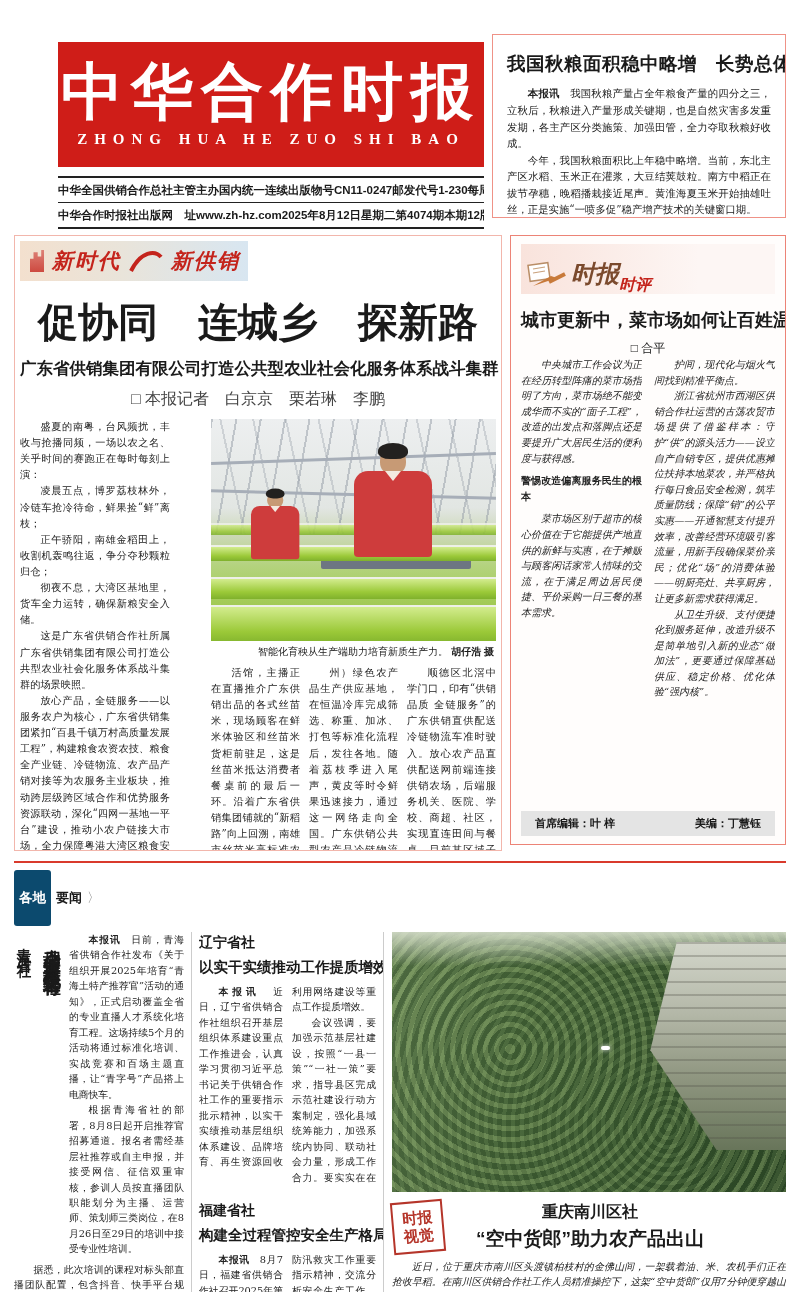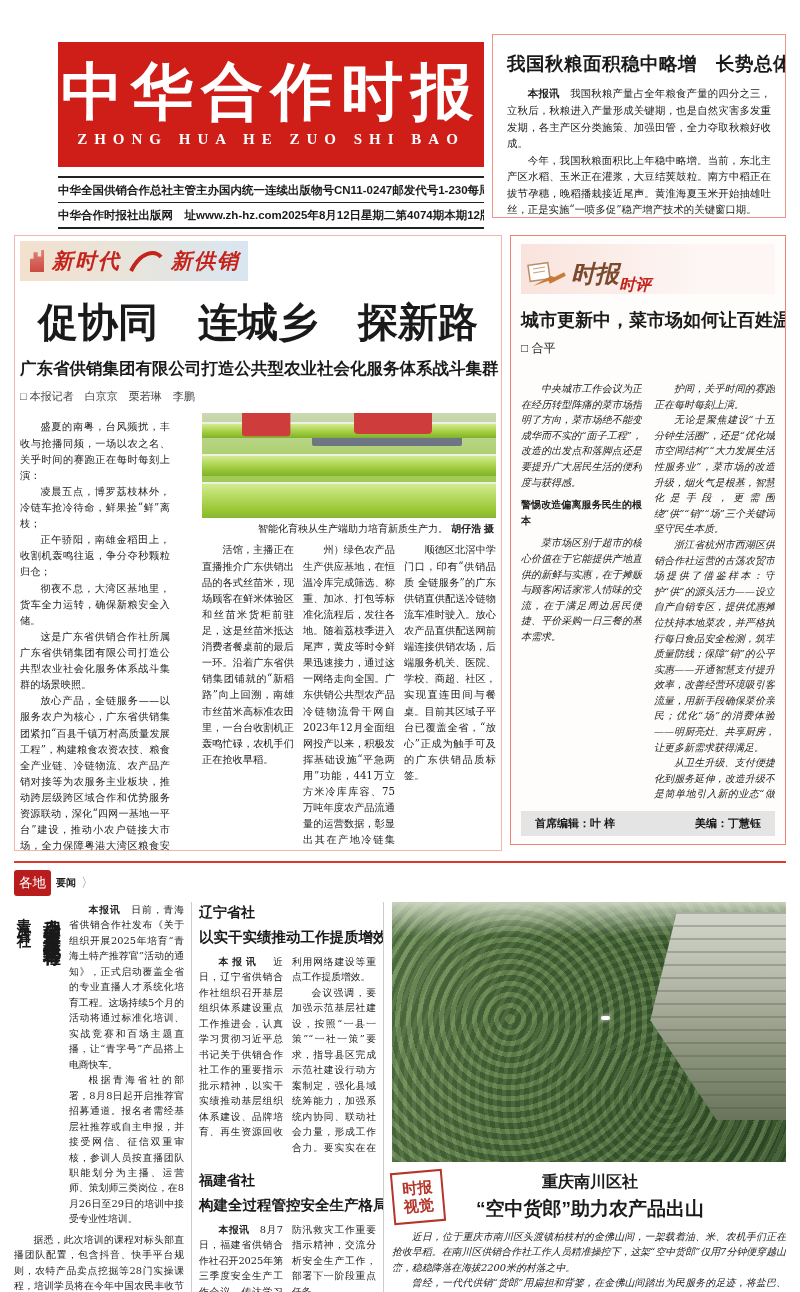--- a/index.html
+++ b/index.html
@@ -33,22 +33,22 @@
   .main-block { width:488px; border:1px solid #f2b6ac; padding:5px 5px 4px; height:616px; overflow:hidden; }
   .banner { width:228px; height:40px; background:linear-gradient(90deg,#f3e0ce 0%,#e9e4da 45%,#d8e6f1 100%);
             display:flex; align-items:center; padding-left:10px; gap:8px; overflow:hidden; }
   .city { width:14px; height:22px;
           background:linear-gradient(180deg,#d8695f,#c4241c); clip-path:polygon(0 40%,25% 40%,25% 10%,55% 10%,55% 30%,80% 30%,80% 0,100% 0,100% 100%,0 100%); opacity:.8; }
   .banner-word { color:#c4241c; font-weight:900; font-style:italic; font-size:21px;
                  font-family:"DejaVu Serif", serif; letter-spacing:2px; white-space:nowrap; }
   .headline { text-align:center; font-size:40px; font-weight:900; letter-spacing:0;
               margin:14px 0 8px; white-space:nowrap; }
   .subhead { text-align:center; font-size:16.5px; font-weight:bold; margin-bottom:9px; white-space:nowrap; }
-  .byline { text-align:left; font-size:11px; color:#444; margin-bottom:9px; }
-  .main-content { display:flex; height:464px; overflow:hidden;align-items:center; }
+  .byline { text-align:center; font-size:16px; color:#444; margin-bottom:9px; }
+  .main-content { display:flex; gap:9px; height:464px; overflow:hidden; }
   .mc-left { width:150px; overflow:hidden; }
   .mc-left p, .ucol p { font-size:10.2px; }
   .mc-right { flex:1; display:flex; flex-direction:column; overflow:hidden;margin-left:32px; }
   .caption-row { text-align:right; font-size:10px; margin:4px 2px 6px; font-family:"DejaVu Serif", serif; }
   .caption-row b { font-family:"Liberation Sans", sans-serif; }
   .under-cols { display:flex; gap:9px; flex:1; overflow:hidden; }
   .ucol { flex:1; overflow:hidden; }
 
   
   .photo { position:relative; height:222px; overflow:hidden;
@@ -72,36 +72,36 @@
   
   .commentary { flex:1; border:1px solid #ec8376; background:#fffdfc; height:610px;
                 display:flex; flex-direction:column; overflow:hidden; padding:8px 10px 8px; }
   .tlogo-row { display:flex; align-items:flex-end; gap:4px; height:50px;
                background:linear-gradient(90deg,#f9e3dc, #fdf6f4 70%); padding:4px 6px; }
   .tlogo1 { font-size:24px; font-weight:900; font-style:italic; color:#7b4a2d;
             font-family:"DejaVu Serif", serif; }
   .tlogo2 { font-size:16px; font-weight:900; font-style:italic; color:#c4241c;
             font-family:"DejaVu Serif", serif; margin-left:-4px; transform:translateY(6px); }
   .c-title { text-align:center; font-weight:900; font-size:18px; margin:14px 0 8px; white-space:nowrap; }
-  .c-byline { text-align:left; font-size:12px; margin-bottom:24px; }
+  .c-byline { text-align:center; font-size:12px; margin-bottom:0; }
   .c-cols { display:flex; gap:12px; flex:1; overflow:hidden; }
   .c-col { flex:1; overflow:hidden; }
   .c-col p { font-family:"DejaVu Serif", serif; font-style:italic; font-size:10px;
              line-height:1.56; text-align:justify; text-indent:2em; color:#222; }
   .c-sub { font-style:normal !important; font-weight:bold; text-align:center; text-indent:0 !important;
            font-family:"Liberation Sans", sans-serif !important; font-size:12px; margin:7px 0; }
   .c-footer { margin-top:8px; background:#e4e4e4; padding:5px 14px; display:flex;
               justify-content:space-between; font-size:11px; font-weight:bold; }
 
   
   .redline { height:2px; background:#d93a2c; margin:10px 14px 7px; }
   .section-head { display:flex; align-items:center; gap:5px; margin:0 14px 6px; }
-  .badge { background:#b91c1c; color:#fff; font-weight:normal; font-size:13.5px;
-           padding:4px 5px; border-radius:3px; }
-  .sec-title { font-weight:900; font-size:10px; }
+  .badge { background:#0c4a6e; color:#fff; font-weight:bold; font-size:13.5px;
+           padding:19px 5px; border-radius:3px; }
+  .sec-title { font-weight:900; font-size:13px; }
   .sec-arrow { color:#888; font-size:13px; }
   .bottom-row { display:flex; margin:0 14px; height:428px; }
   .bq { width:178px; border-right:1px solid #ccc; padding-right:7px; display:flex; flex-direction:column; overflow:hidden; }
   .bq-top { display:flex; gap:7px; height:326px; overflow:hidden; }
   .v-label { writing-mode:vertical-rl; font-weight:bold; font-size:14.5px; letter-spacing:5px; padding-top:4px; }
   .v-head { writing-mode:vertical-rl; font-size:17.5px; font-weight:900; line-height:1.25;
             letter-spacing:2px; padding-top:2px; }
   .bq-body { flex:1; overflow:hidden; }
   .bq-body p, .bq-bottom p, .blk-body p { font-size:9.8px; }
   .bq-bottom { flex:1; overflow:hidden; margin-top:4px; }
@@ -261,22 +261,21 @@
     <div class="c-title">城市更新中，菜市场如何让百姓温暖如初？</div>
     <div class="c-byline">□ 合平</div>
     <div class="c-cols">
       <div class="c-col">
         <p>中央城市工作会议为正在经历转型阵痛的菜市场指明了方向，菜市场绝不能变成华而不实的“面子工程”，改造的出发点和落脚点还是要提升广大居民生活的便利度与获得感。</p>
         <p class="c-sub">警惕改造偏离服务民生的根本</p>
         <p>菜市场区别于超市的核心价值在于它能提供产地直供的新鲜与实惠，在于摊贩与顾客闲话家常人情味的交流，在于满足周边居民便捷、平价采购一日三餐的基本需求。</p>
 
       </div>
       <div class="c-col">
-        <p>护间，关乎时间的赛跑正在每时每刻上演。</p>
-        <p>无论是聚焦建设“十五分钟生活圈”，还是“优化城市空间结构”“大力发展生活性服务业”，菜市场的改造升级，烟火气是根基，智慧化是手段，更需围绕“供”“销”“场”三个关键词坚守民生本质。</p>
+        <p>护间，现代化与烟火气间找到精准平衡点。</p>
         <p>浙江省杭州市西湖区供销合作社运营的古荡农贸市场提供了借鉴样本：守护“供”的源头活力——设立自产自销专区，提供优惠摊位扶持本地菜农，并严格执行每日食品安全检测，筑牢质量防线；保障“销”的公平实惠——开通智慧支付提升效率，改善经营环境吸引客流量，用新手段确保菜价亲民；优化“场”的消费体验——明厨亮灶、共享厨房，让更多新需求获得满足。</p>
         <p>从卫生升级、支付便捷化到服务延伸，改造升级不是简单地引入新的业态“做加法”，更要通过保障基础供应、稳定价格、优化体验“强内核”。</p>
 
       </div>
     </div>
     <div class="c-footer">
       <span>首席编辑：叶 梓</span>
       <span>美编：丁慧钰</span>
     </div>
   </div>

